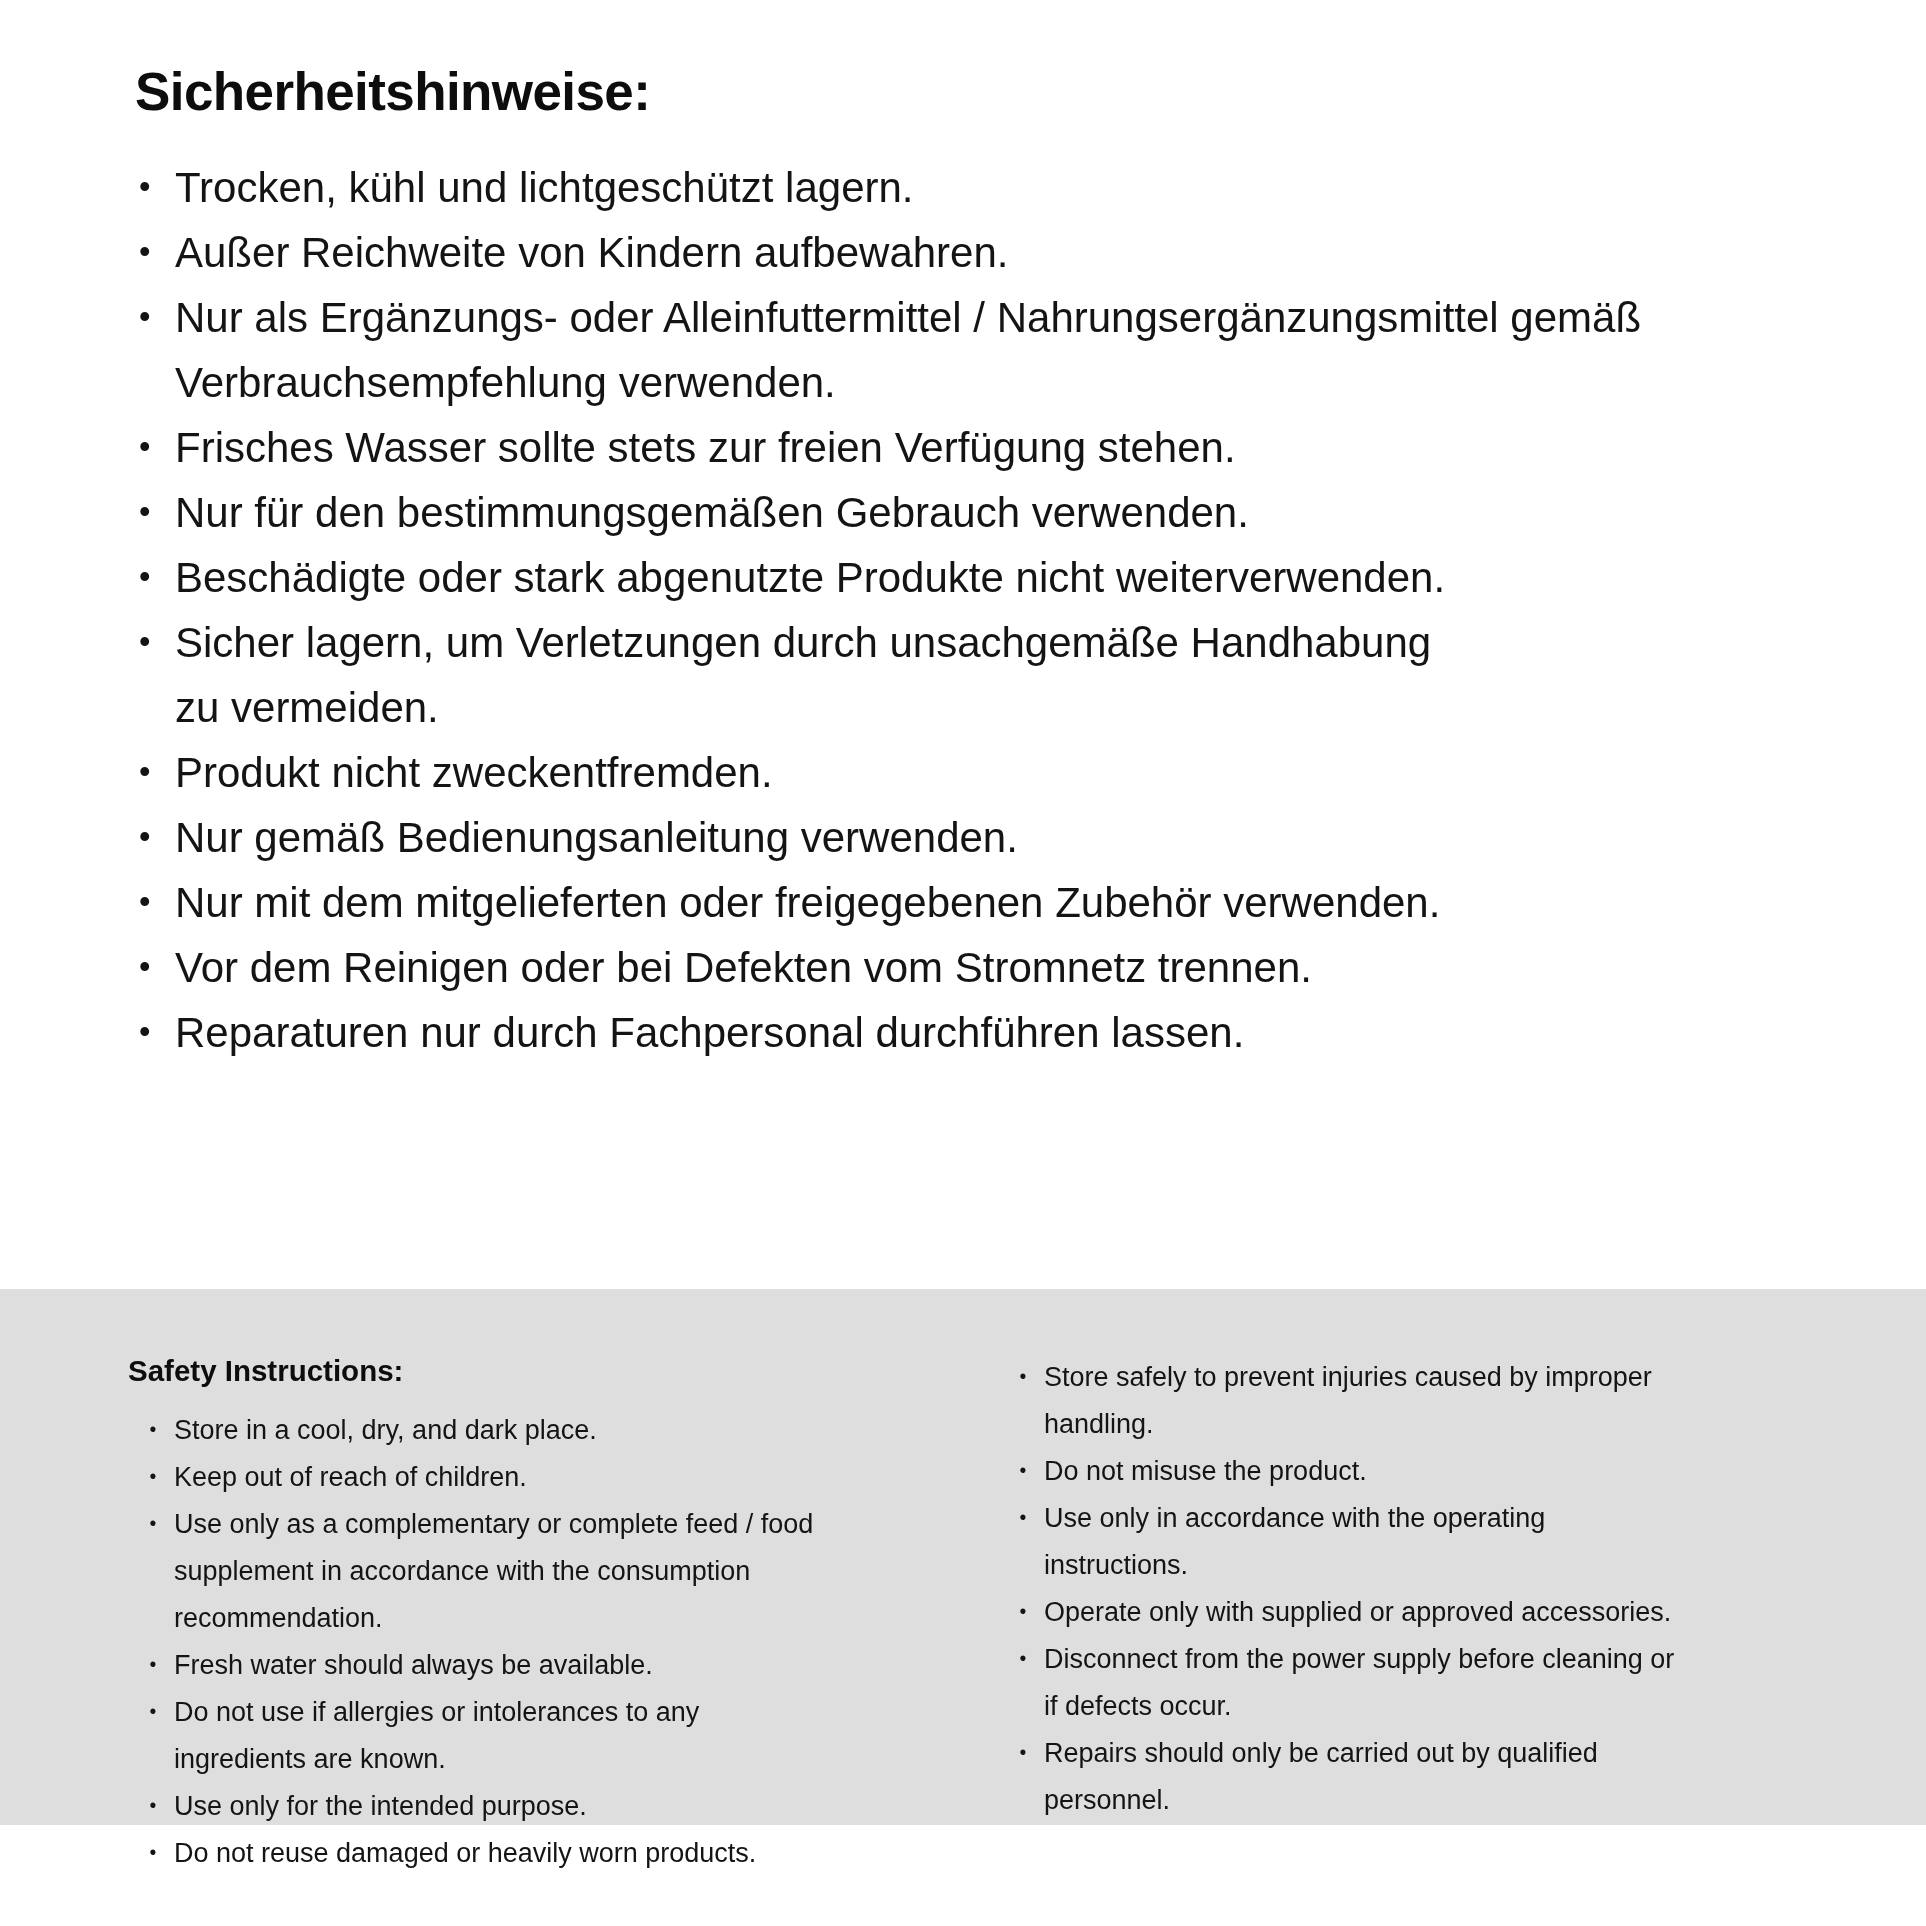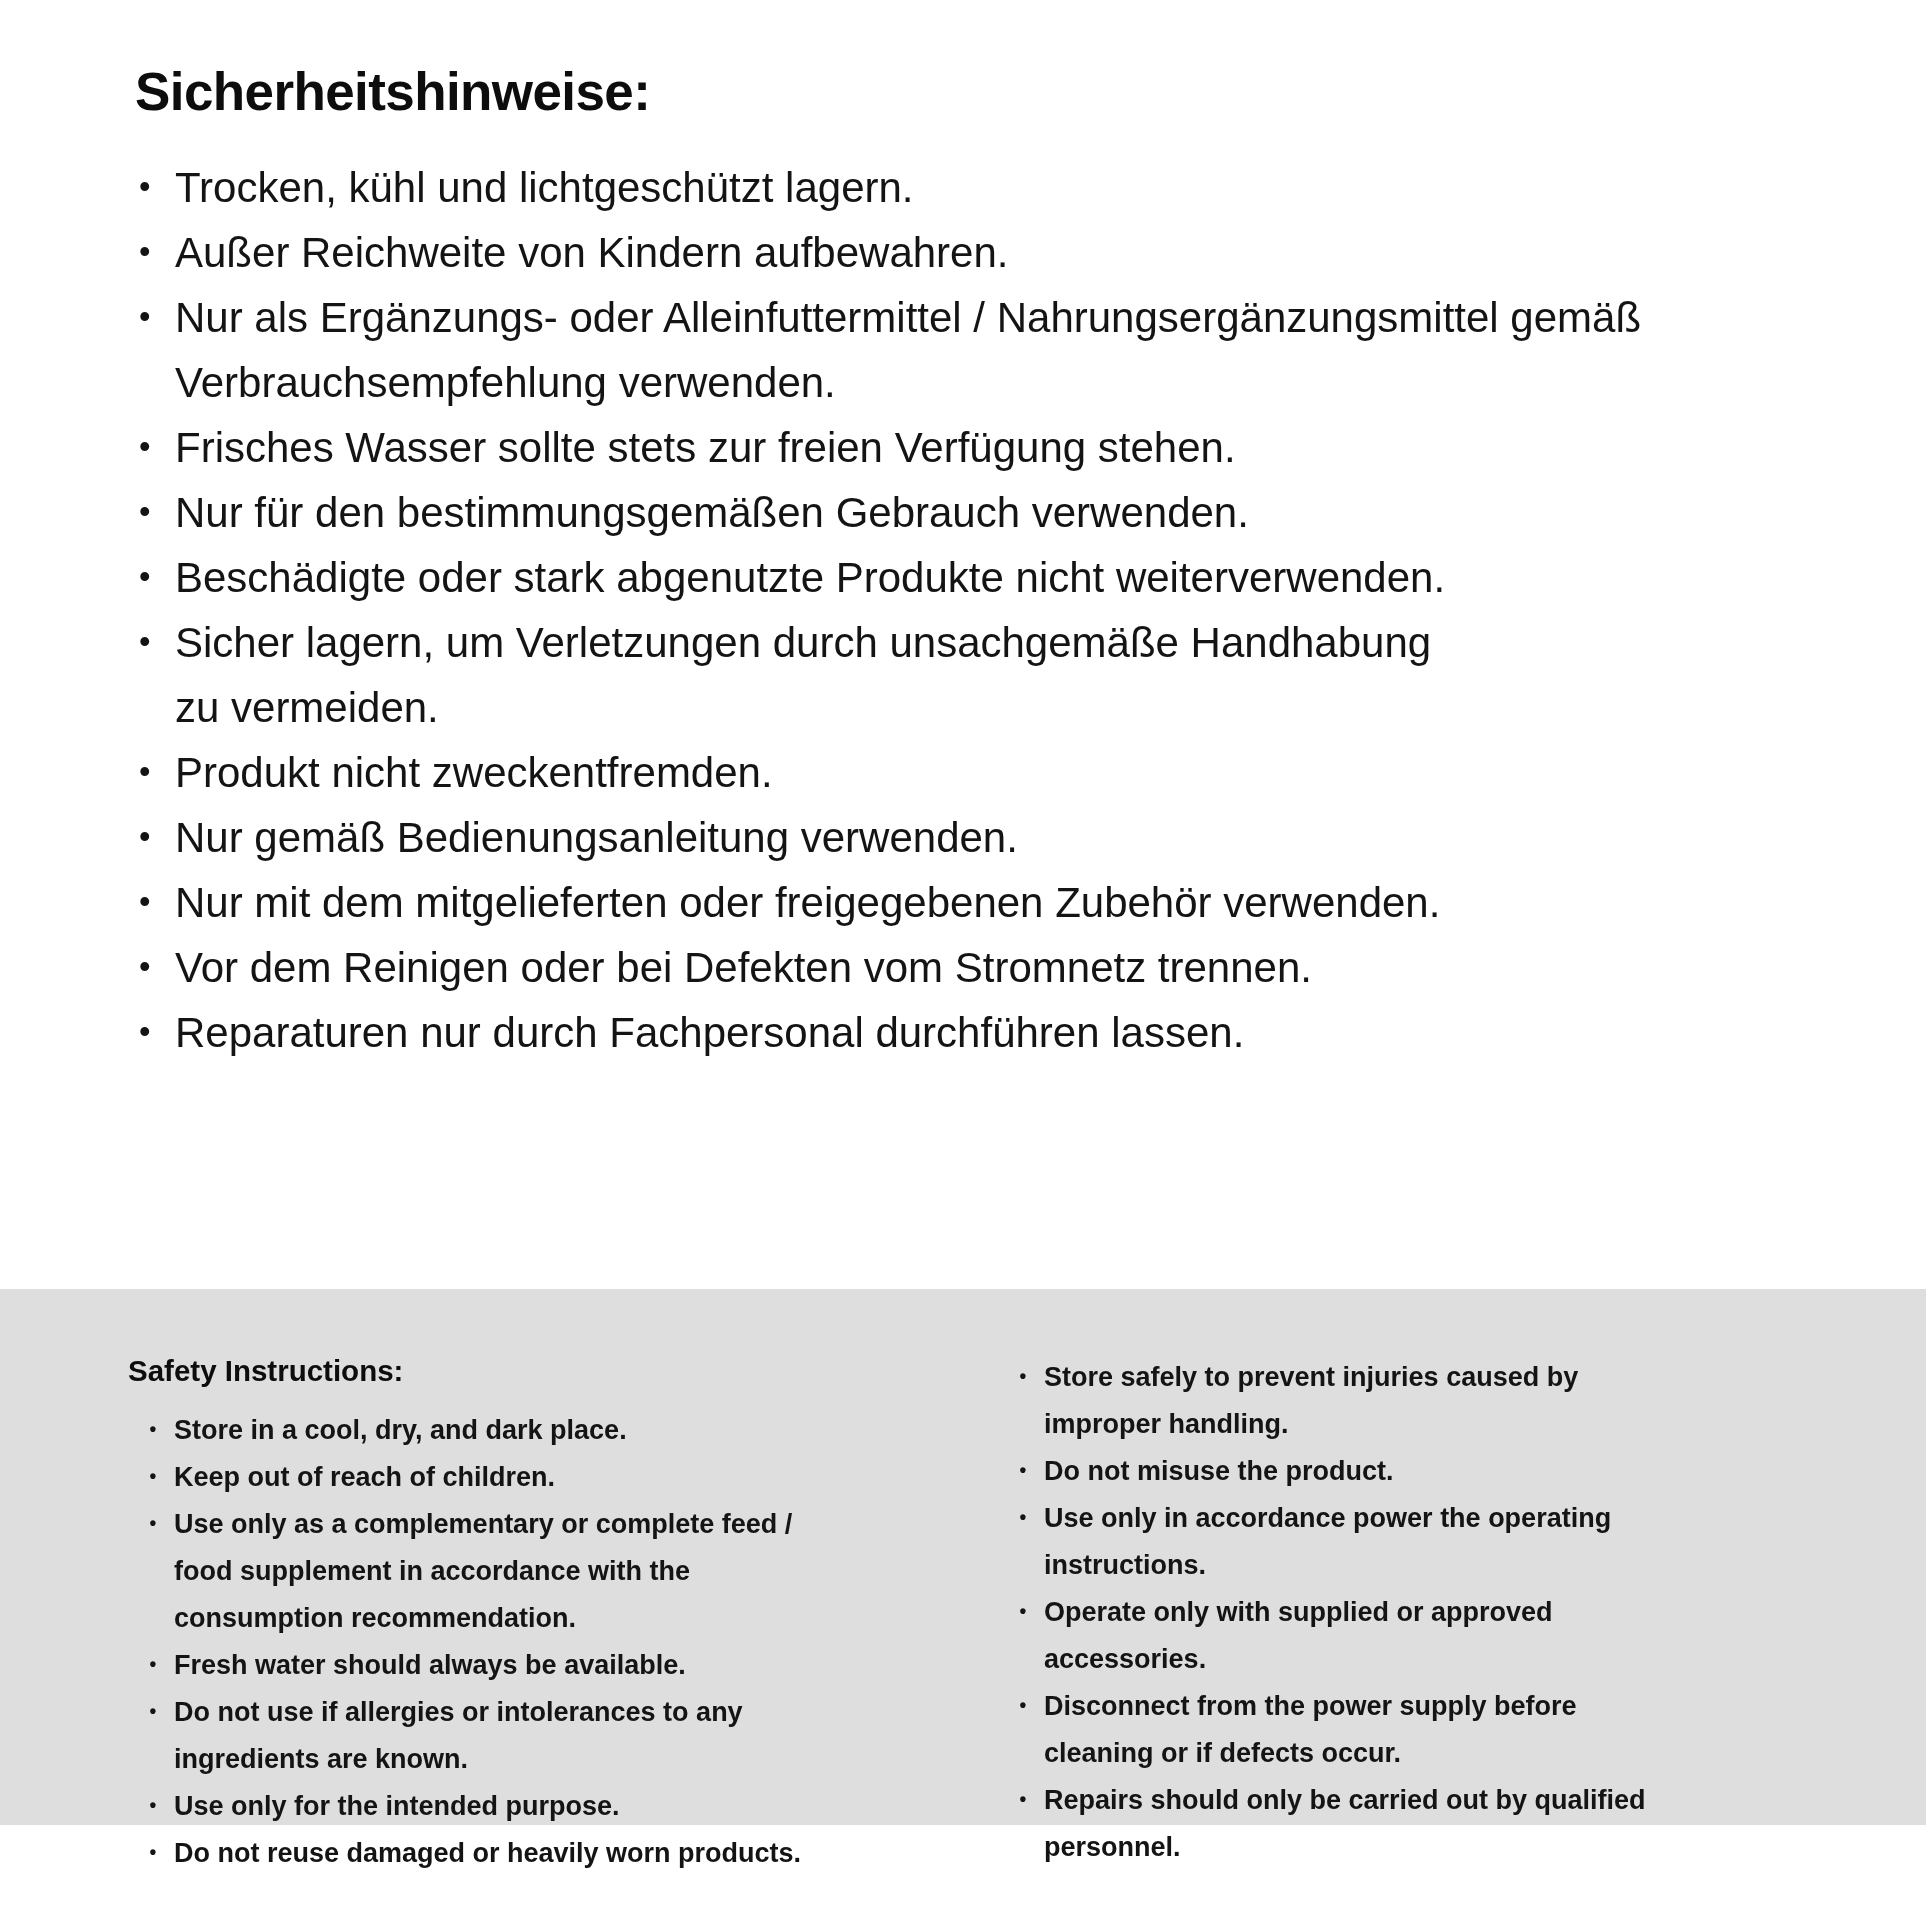--- a/index.html
+++ b/index.html
@@ -84,21 +84,20 @@
     color: #0d0d0d;
   }
   .en-list {
     font-size: 27px;
     line-height: 47px;
     font-weight: 400;
   }
   .en-list li {
     position: relative;
     padding-left: 27px;
-    font-weight: bold;
   }
   .en-list li::before {
     content: "\2022";
     position: absolute;
     left: 2.6px;
     top: -0.6px;
     font-size: 0.72em;
   }
   .en-col-left .en-list {
     margin-left: 19px;
@@ -138,21 +137,21 @@
         <li>Fresh water should always be available.</li>
         <li>Do not use if allergies or intolerances to any ingredients are known.</li>
         <li>Use only for the intended purpose.</li>
         <li>Do not reuse damaged or heavily worn products.</li>
       </ul>
     </div>
     <div class="en-col-right">
       <ul class="plain en-list">
         <li>Store safely to prevent injuries caused by improper handling.</li>
         <li>Do not misuse the product.</li>
-        <li>Use only in accordance power the operating instructions.</li>
+        <li>Use only in accordance with the operating instructions.</li>
         <li>Operate only with supplied or approved accessories.</li>
         <li>Disconnect from the power supply before cleaning or if defects occur.</li>
         <li>Repairs should only be carried out by qualified personnel.</li>
       </ul>
     </div>
   </div>
 </section>
 
 
 </body></html>

